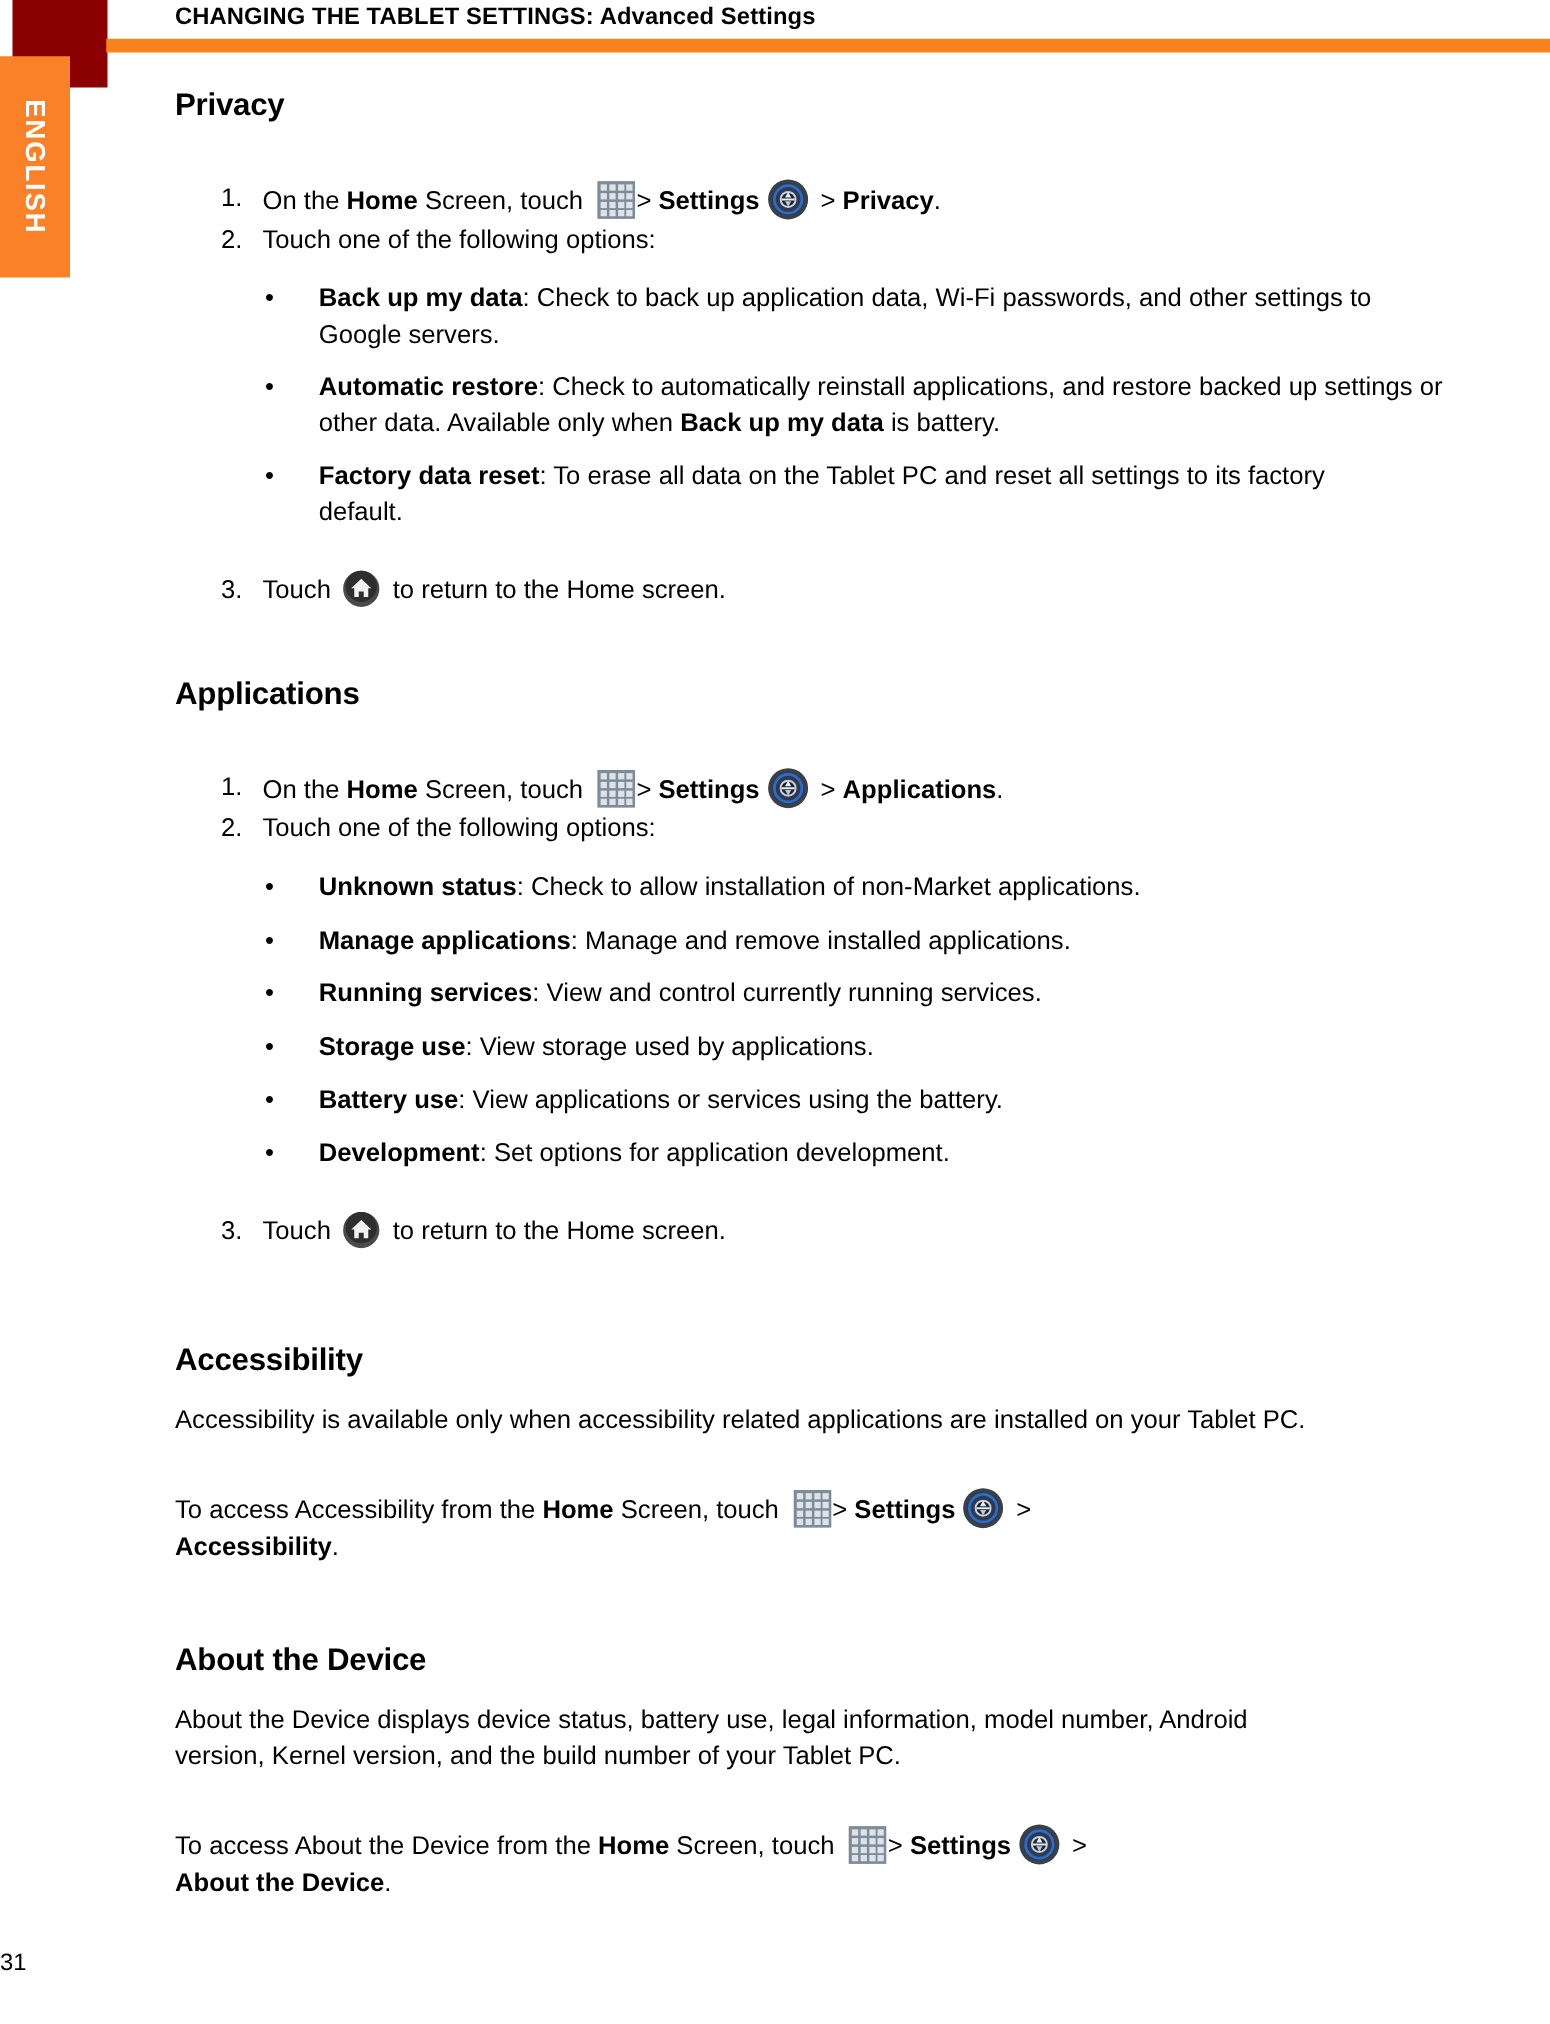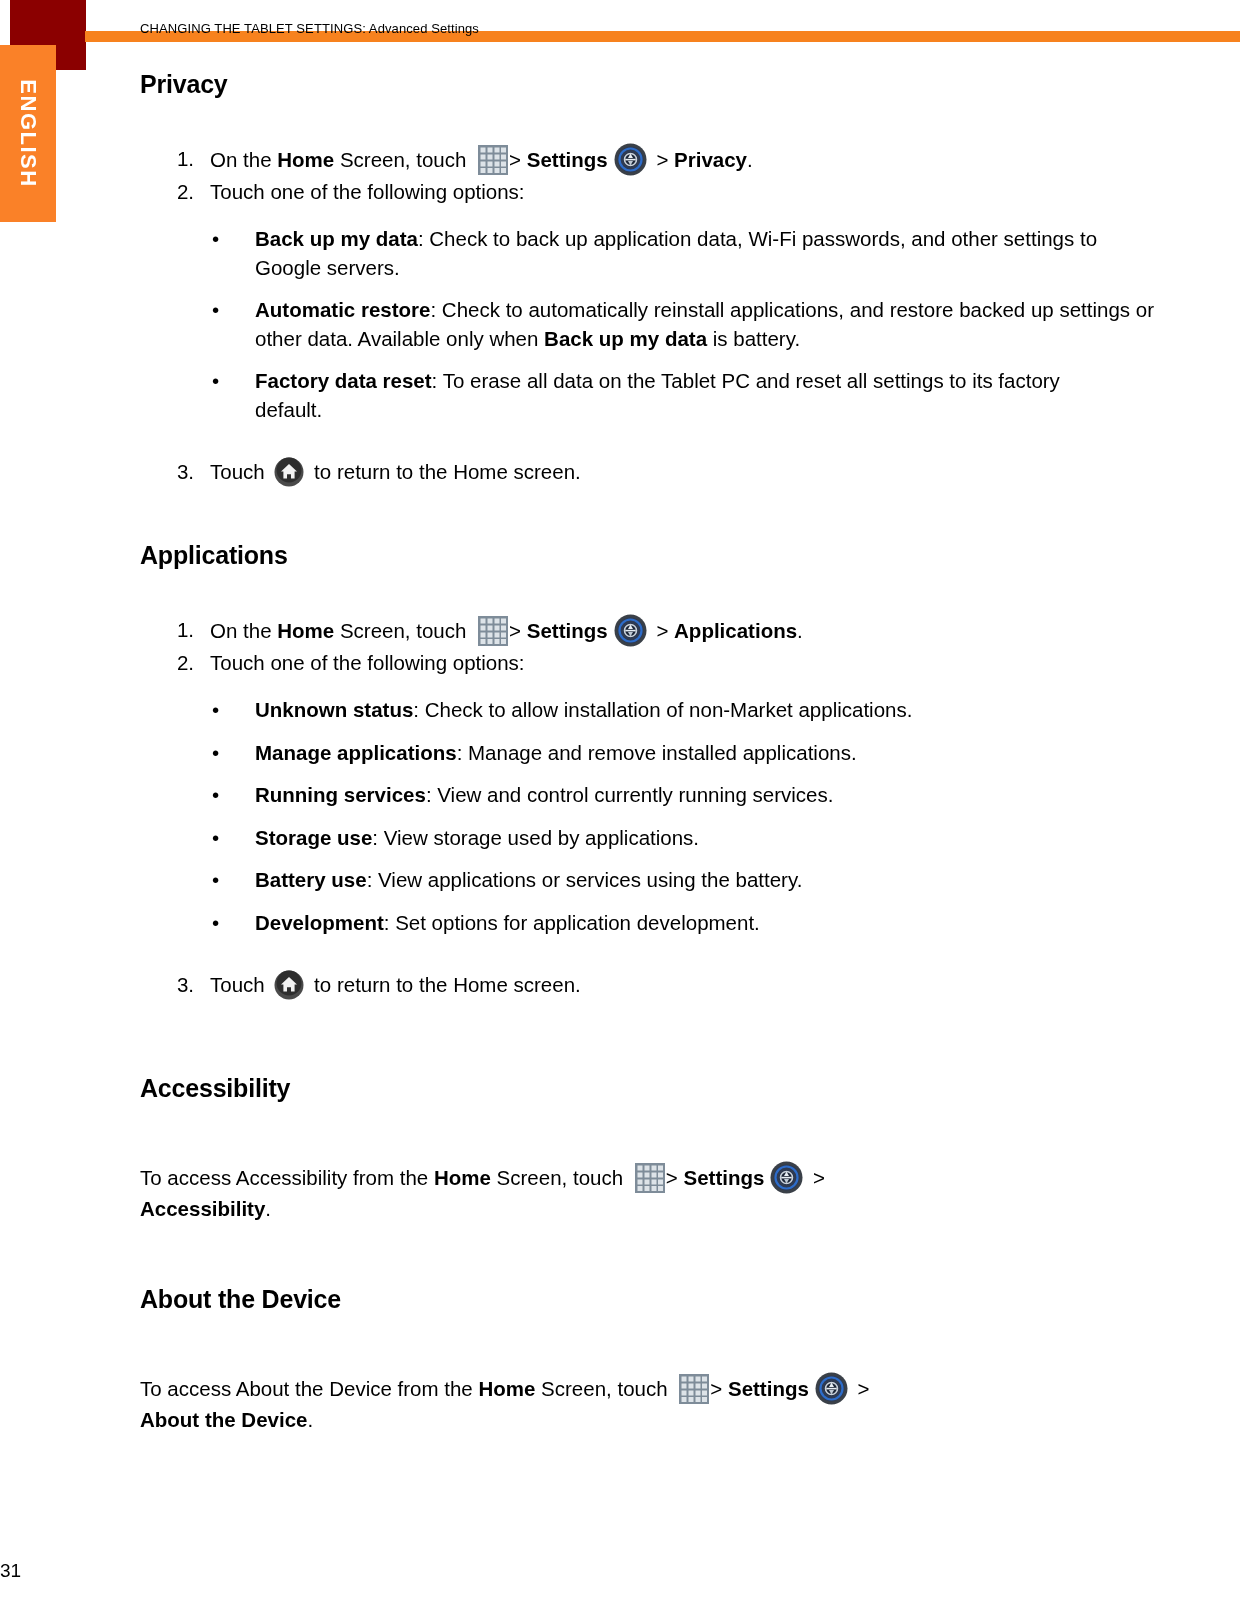--- a/index.html
+++ b/index.html
@@ -14,25 +14,24 @@
     font-family: "Liberation Sans", sans-serif;
     color: #000000;
     overflow: hidden;
   }
 
   
   #header-title {
     position: absolute;
     left: 140px;
     top: 3px;
-    font-size: 13px;
-    font-weight: normal;
+    font-size: 19px;
+    font-weight: bold;
     letter-spacing: 0.1px;
     white-space: nowrap;
-    margin-top: 18px;
   }
   #header-rule {
     position: absolute;
     left: 85px;
     top: 31px;
     width: 1155px;
     height: 11px;
     background: #F7821E;
   }
   #corner-block {
@@ -358,20 +357,21 @@
     </li>
   </ol>
 
   <div class="spacer-l"></div>
   <div class="spacer-m"></div>
 
   <h2 class="section-heading">Accessibility</h2>
 
   <div class="spacer-s"></div>
 
+  <p class="body-text" style="width:930px;">Accessibility is available only when accessibility related applications are installed on your Tablet PC.</p>
 
   <div class="spacer-m"></div>
   <div class="spacer-xs"></div>
 
   <p class="body-text" style="width:900px;">
     <span>To access Accessibility from the </span><b>Home</b><span> Screen, touch </span><span class="apps-icon icon-inline"><svg width="30" height="30" viewBox="0 0 30 30">
           <rect width="30" height="30" fill="#7E8C99"></rect>
           <g fill="#DDE3E8">
             <rect x="2.5" y="2.5" width="5" height="5"></rect>
             <rect x="9.5" y="2.5" width="5" height="5"></rect>
@@ -402,20 +402,21 @@
         </svg></span> <span>&gt;</span><br><b>Accessibility</b><span>.</span>
   </p>
 
   <div class="spacer-l"></div>
   <div class="spacer-s"></div>
 
   <h2 class="section-heading">About the Device</h2>
 
   <div class="spacer-s"></div>
 
+  <p class="body-text" style="width:890px;">About the Device displays device status, battery use, legal information, model number, Android version, Kernel version, and the build number of your Tablet PC.</p>
 
   <div class="spacer-m"></div>
   <div class="spacer-xs"></div>
 
   <p class="body-text" style="width:905px;">
     <span>To access About the Device from the </span><b>Home</b><span> Screen, touch </span><span class="apps-icon icon-inline"><svg width="30" height="30" viewBox="0 0 30 30">
           <rect width="30" height="30" fill="#7E8C99"></rect>
           <g fill="#DDE3E8">
             <rect x="2.5" y="2.5" width="5" height="5"></rect>
             <rect x="9.5" y="2.5" width="5" height="5"></rect>

